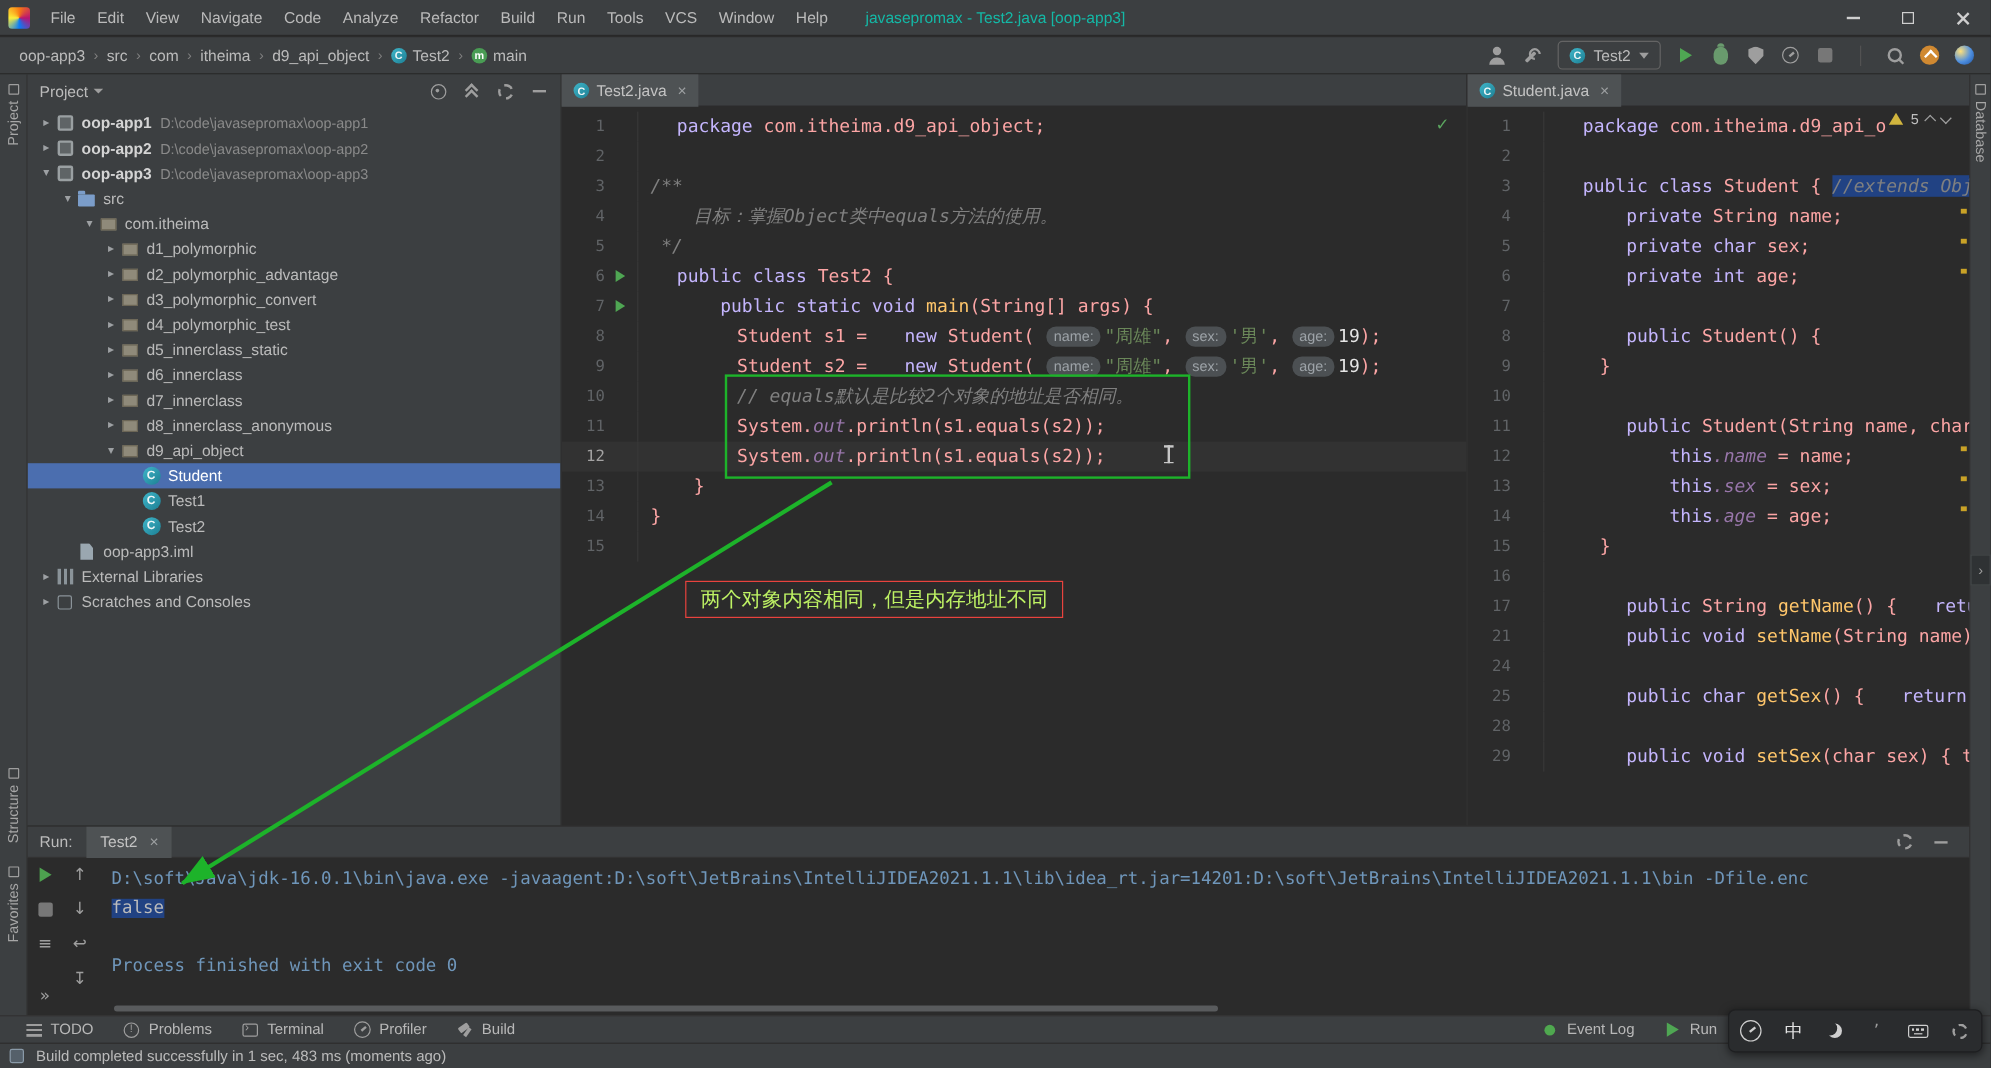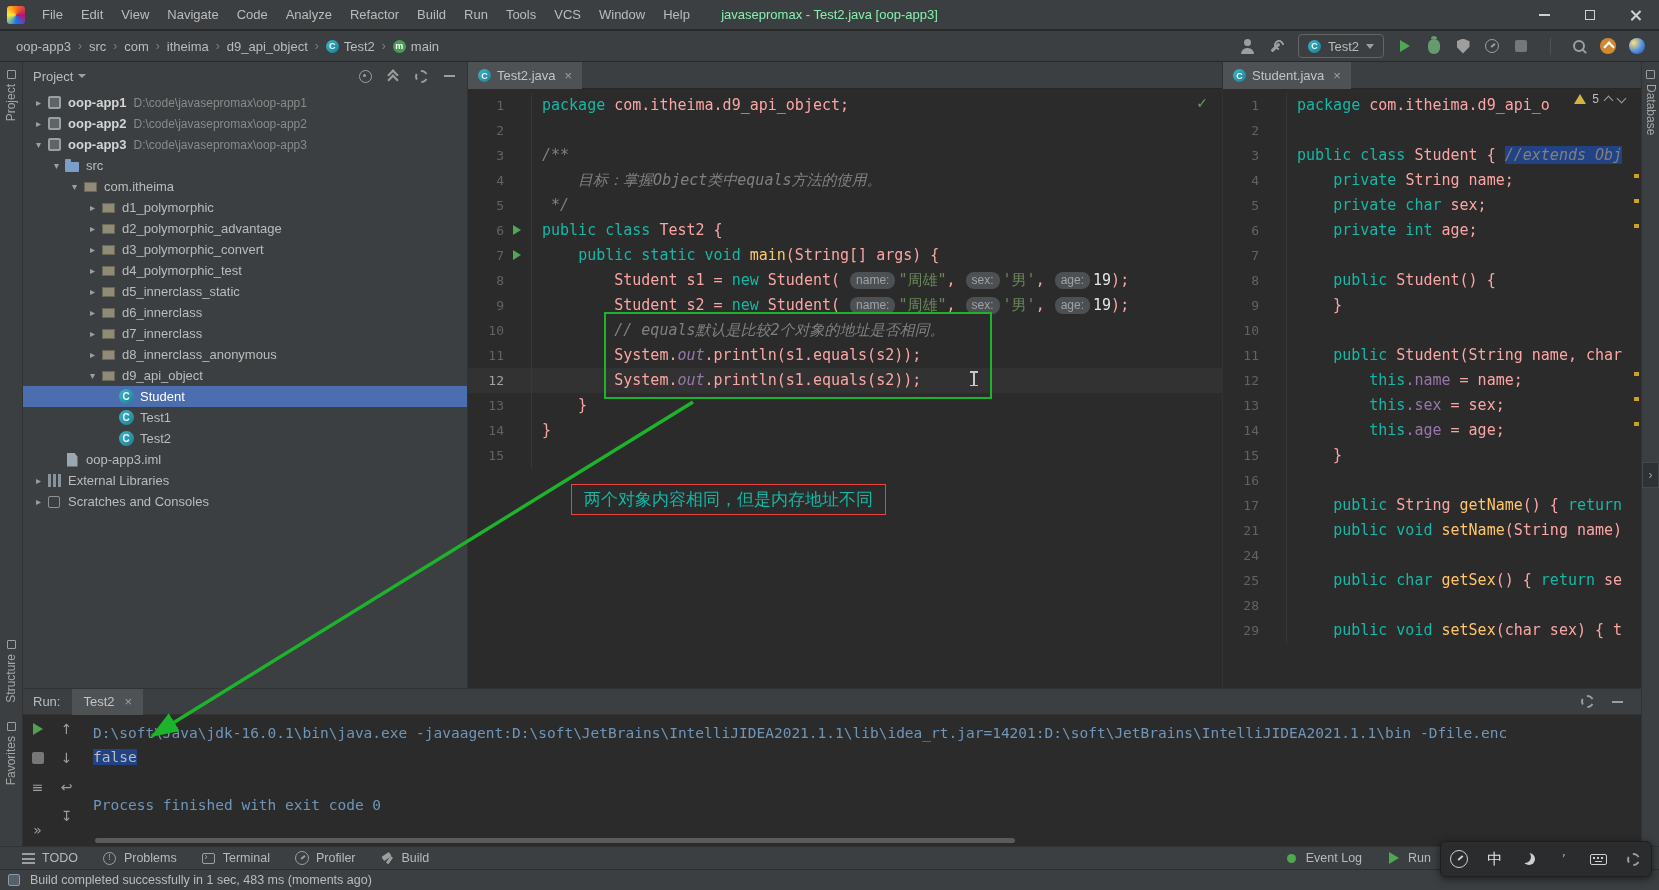--- a/index.html
+++ b/index.html
@@ -7,21 +7,21 @@
     font-family:"Liberation Sans","DejaVu Sans",sans-serif;color:#bbbbbb;}
   #app{position:relative;width:1659px;height:698px;background:#2b2b2b;}
 
   
   .titlebar{position:absolute;left:0;top:0;width:1659px;height:30px;background:#3c3f41;
     border-bottom:1px solid #282828;display:flex;align-items:center;}
   .logo{width:18px;height:18px;margin:0 8px 0 7px;border-radius:3px;
     background:conic-gradient(#f97a12,#b91372,#087cfa,#fcee39,#f97a12);}
   .menu{display:flex;}
   .menu-item{padding:0 9px;font-size:13px;line-height:30px;color:#bbbbbb;}
-  .title-text{position:absolute;left:50%;transform:translateX(-50%);font-size:13px;color:#86efac;line-height:30px;}
+  .title-text{position:absolute;left:50%;transform:translateX(-50%);font-size:13px;color:#14b8a6;line-height:30px;}
   .win-controls{position:absolute;right:0;top:0;display:flex;}
   .win-btn{width:46px;height:30px;display:flex;align-items:center;justify-content:center;}
   .wb-min{width:11px;height:2px;background:#cfcfcf;}
   .wb-max{width:10px;height:10px;border:1.5px solid #cfcfcf;}
   .wb-close{position:relative;width:12px;height:12px;}
   .wb-close::before,.wb-close::after{content:"";position:absolute;left:5px;top:0;width:1.8px;height:13px;background:#cfcfcf;}
   .wb-close::before{transform:rotate(45deg);} .wb-close::after{transform:rotate(-45deg);}
 
   
   .navbar{position:absolute;left:0;top:31px;width:1659px;height:31px;background:#3c3f41;
@@ -134,37 +134,37 @@
   .ed-body{position:relative;height:599px;padding-top:4px;overflow:hidden;
     font-family:"DejaVu Sans Mono","Liberation Mono",monospace;font-size:15px;line-height:25px;}
   .ed-row{display:flex;height:25px;white-space:pre;}
   .ed-row.caret-row{background:#323232;}
   .ln{flex:0 0 42px;width:42px;text-align:right;color:#606366;font-size:13px;padding-right:6px;}
   .caret-row .ln{color:#a4a3a3;}
   .gut{flex:0 0 22px;width:22px;position:relative;border-right:1px solid #383838;margin-right:6px;}
   .run-tri{position:absolute;left:3px;top:7px;width:0;height:0;border-left:8px solid #4fa653;
     border-top:5px solid transparent;border-bottom:5px solid transparent;}
   .code{padding-left:4px;}
-  .tk-k{color:#14b8a6;} .tk-d{color:#fca5a5;} .tk-s{color:#6a8759;} .tk-n{color:#e5e5e5;}
-  .tk-c{color:#808080;font-style:italic;} .tk-f{color:#9876aa;} .tk-fi{color:#9876aa;font-style:italic;}
+  .tk-k{color:#c4b5fd;margin-left:22px;} .tk-d{color:#fca5a5;} .tk-s{color:#6a8759;} .tk-n{color:#e5e5e5;}
+  .tk-c{color:#808080;font-style:italic;} .tk-f{color:#9876aa;font-style:italic;} .tk-fi{color:#9876aa;font-style:italic;}
   .tk-m{color:#ffc66b;} .tk-sel{background:#214283;}
   .tk-h{display:inline-block;background:#4c5053;color:#9da3a8;border-radius:8px;padding:0 6px;margin:0 3px 0 1px;
     font-size:12px;line-height:17px;font-family:"Liberation Sans",sans-serif;vertical-align:1px;font-style:normal;}
   .inspect-ok{position:absolute;right:14px;top:33px;color:#5ba65f;font-size:14px;}
   .warn-widget{position:absolute;right:16px;top:30px;display:flex;align-items:center;gap:6px;font-size:12px;color:#bfbfbf;}
   .warn-tri{width:0;height:0;border-left:6px solid transparent;border-right:6px solid transparent;border-bottom:10px solid #d1b53e;}
   .chev{width:7px;height:7px;border-left:1.5px solid #9e9e9e;border-top:1.5px solid #9e9e9e;}
   .chev.up{transform:rotate(45deg);margin-top:3px;}
   .chev.down{transform:rotate(225deg);margin-top:-1px;}
   .stripe-mark{position:absolute;right:2px;width:5px;height:4px;background:#c9a227;}
 
   
   .eq-box{position:absolute;left:604px;top:312px;width:388px;height:87px;border:2px solid #1db32a;z-index:39;pointer-events:none;}
   .arrow-overlay{position:absolute;left:0;top:0;z-index:40;pointer-events:none;}
-  .note-box{position:absolute;left:571px;top:484px;z-index:41;border:1.5px solid #e8433e;color:#14b8a6;
+  .note-box{position:absolute;left:571px;top:484px;z-index:41;border:1.5px solid #e8433e;color:#bef264;
     background:#2b2b2b;font-size:17px;padding:3px 12px;white-space:nowrap;}
   .ibeam{position:absolute;left:973px;top:371px;width:1.5px;height:15px;background:#c7c7c7;z-index:42;}
   .ibeam::before,.ibeam::after{content:"";position:absolute;left:-3px;width:8px;height:1.5px;background:#c7c7c7;}
   .ibeam::before{top:0;} .ibeam::after{bottom:0;}
 
   
   .run-panel{position:absolute;left:23px;top:688px;width:1618px;height:158px;background:#2b2b2b;border-top:1px solid #323232;}
   .run-header{height:26px;background:#3c3f41;display:flex;align-items:center;padding-left:10px;font-size:13px;border-bottom:1px solid #323232;}
   .run-label{color:#bbbbbb;margin-right:12px;}
   .run-tab{display:flex;align-items:center;gap:7px;background:#4e5254;height:26px;padding:0 11px;color:#c3c3c3;}

